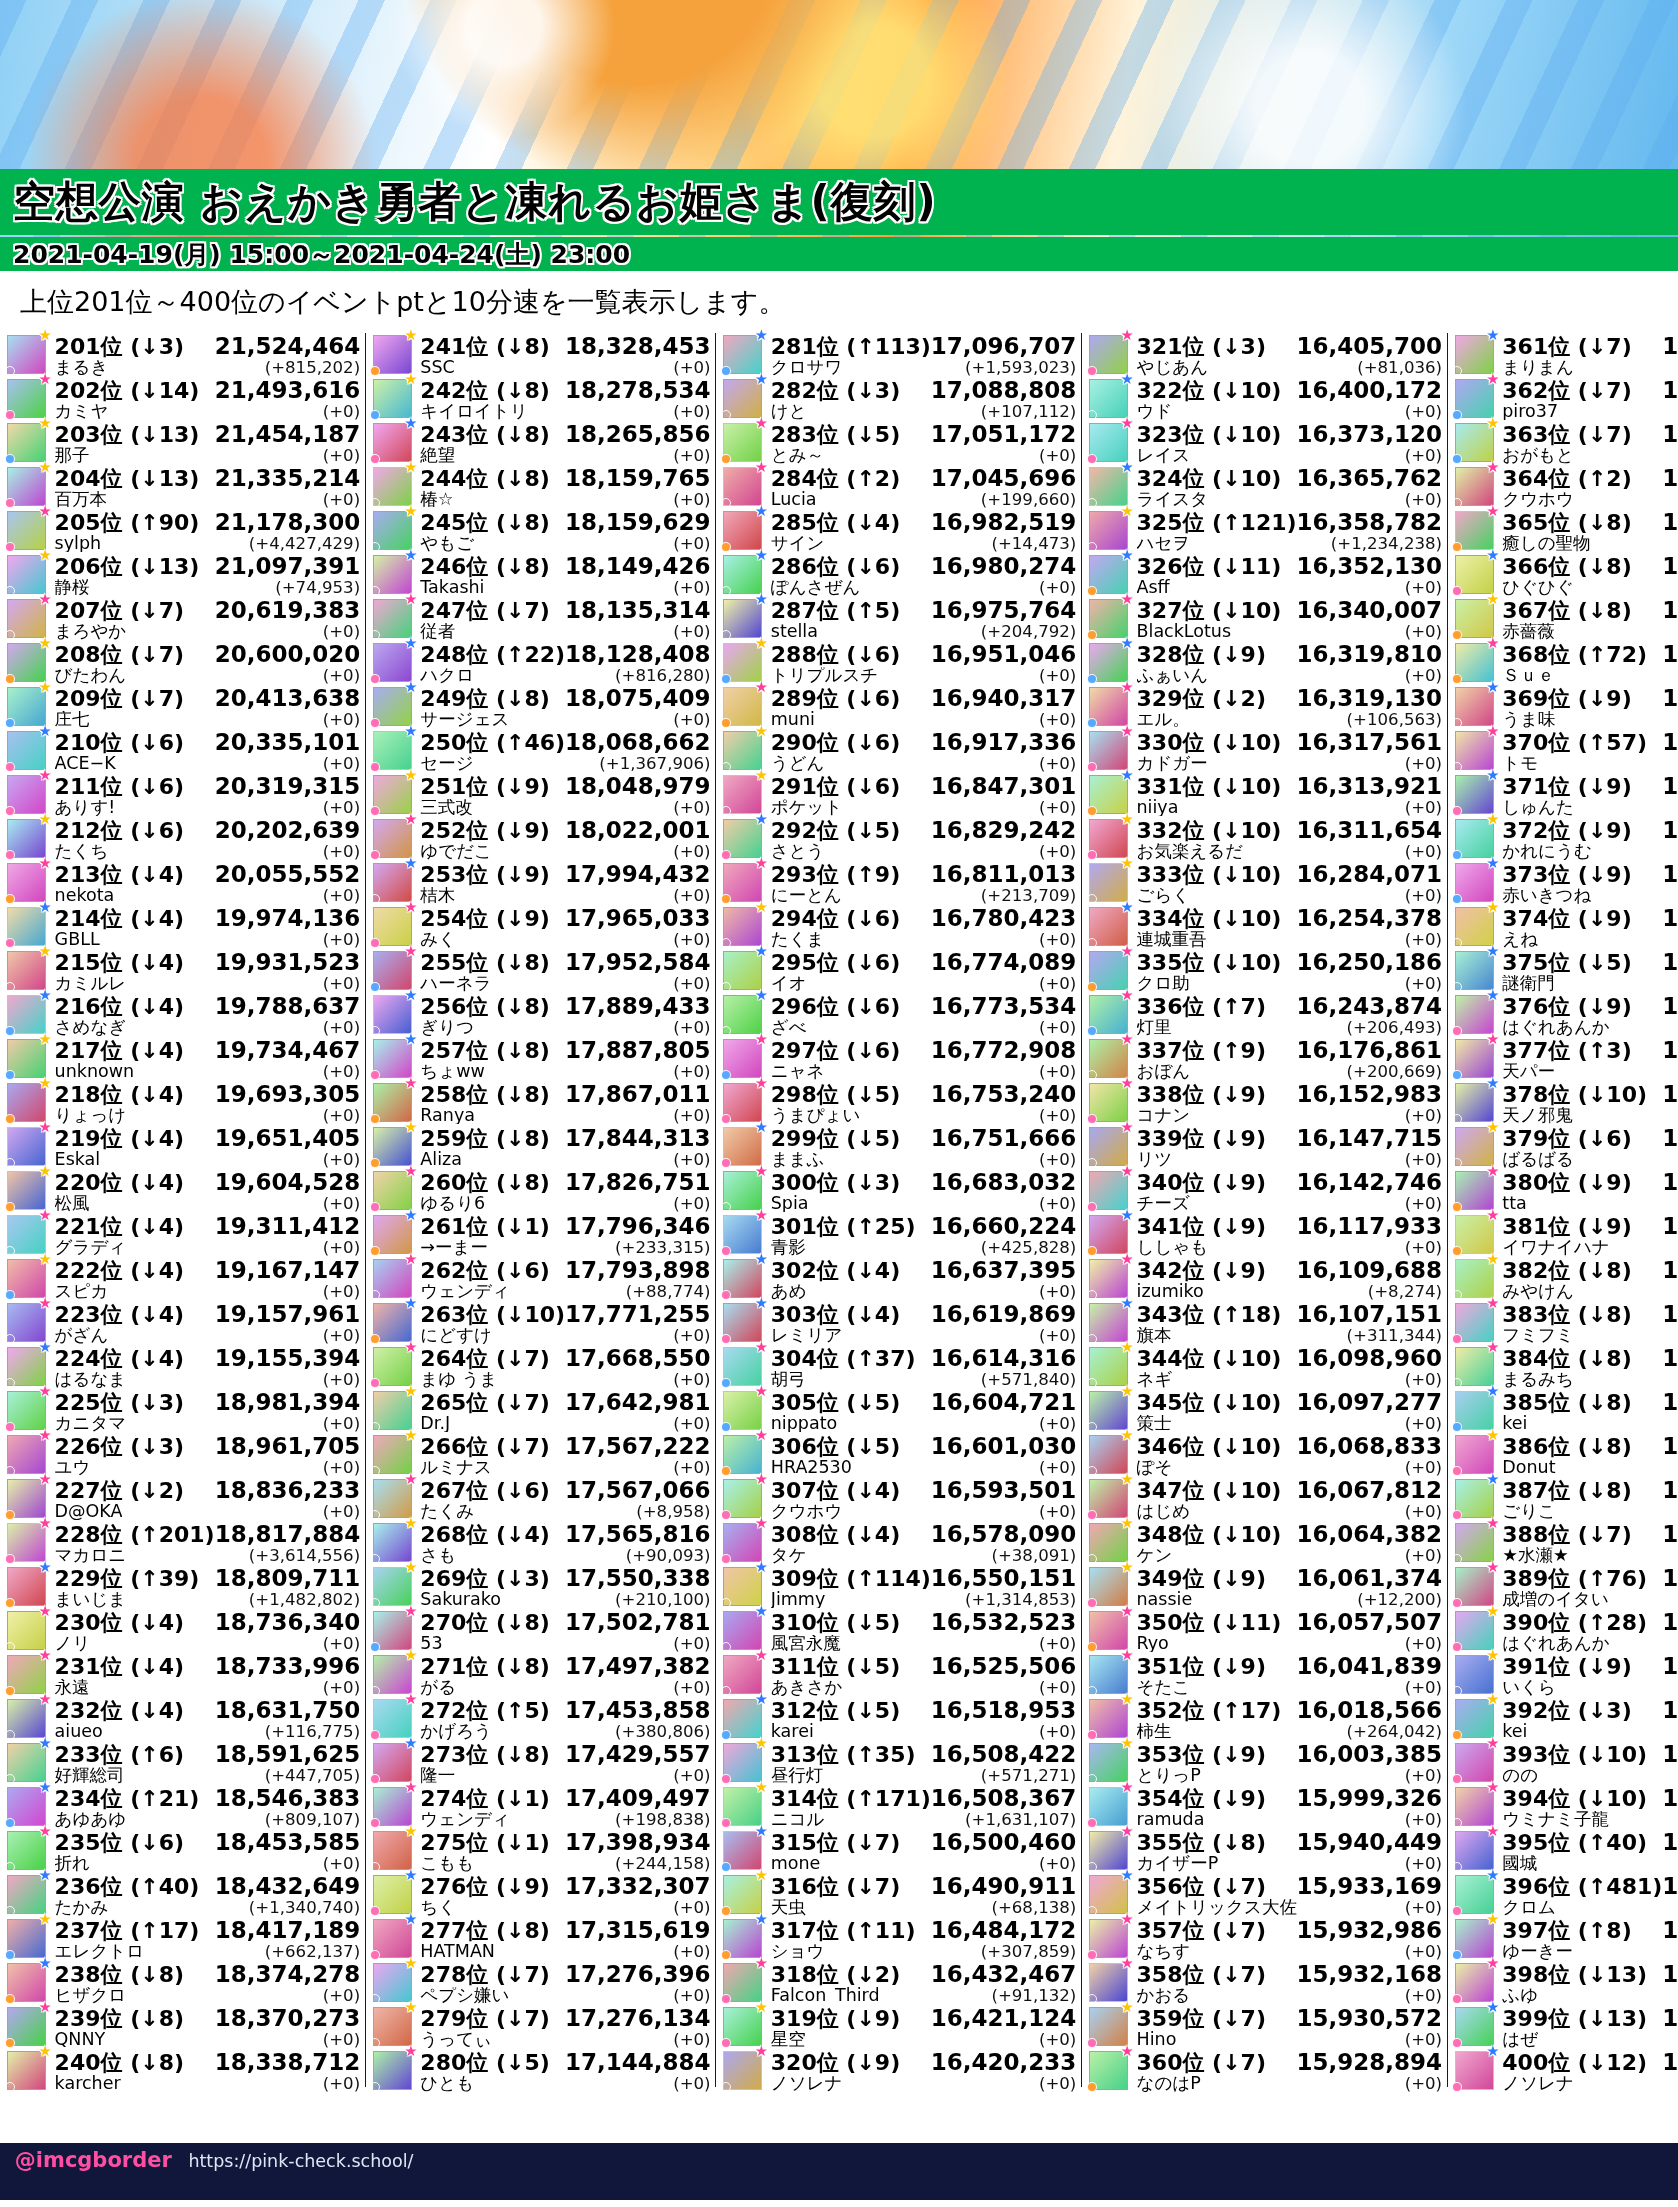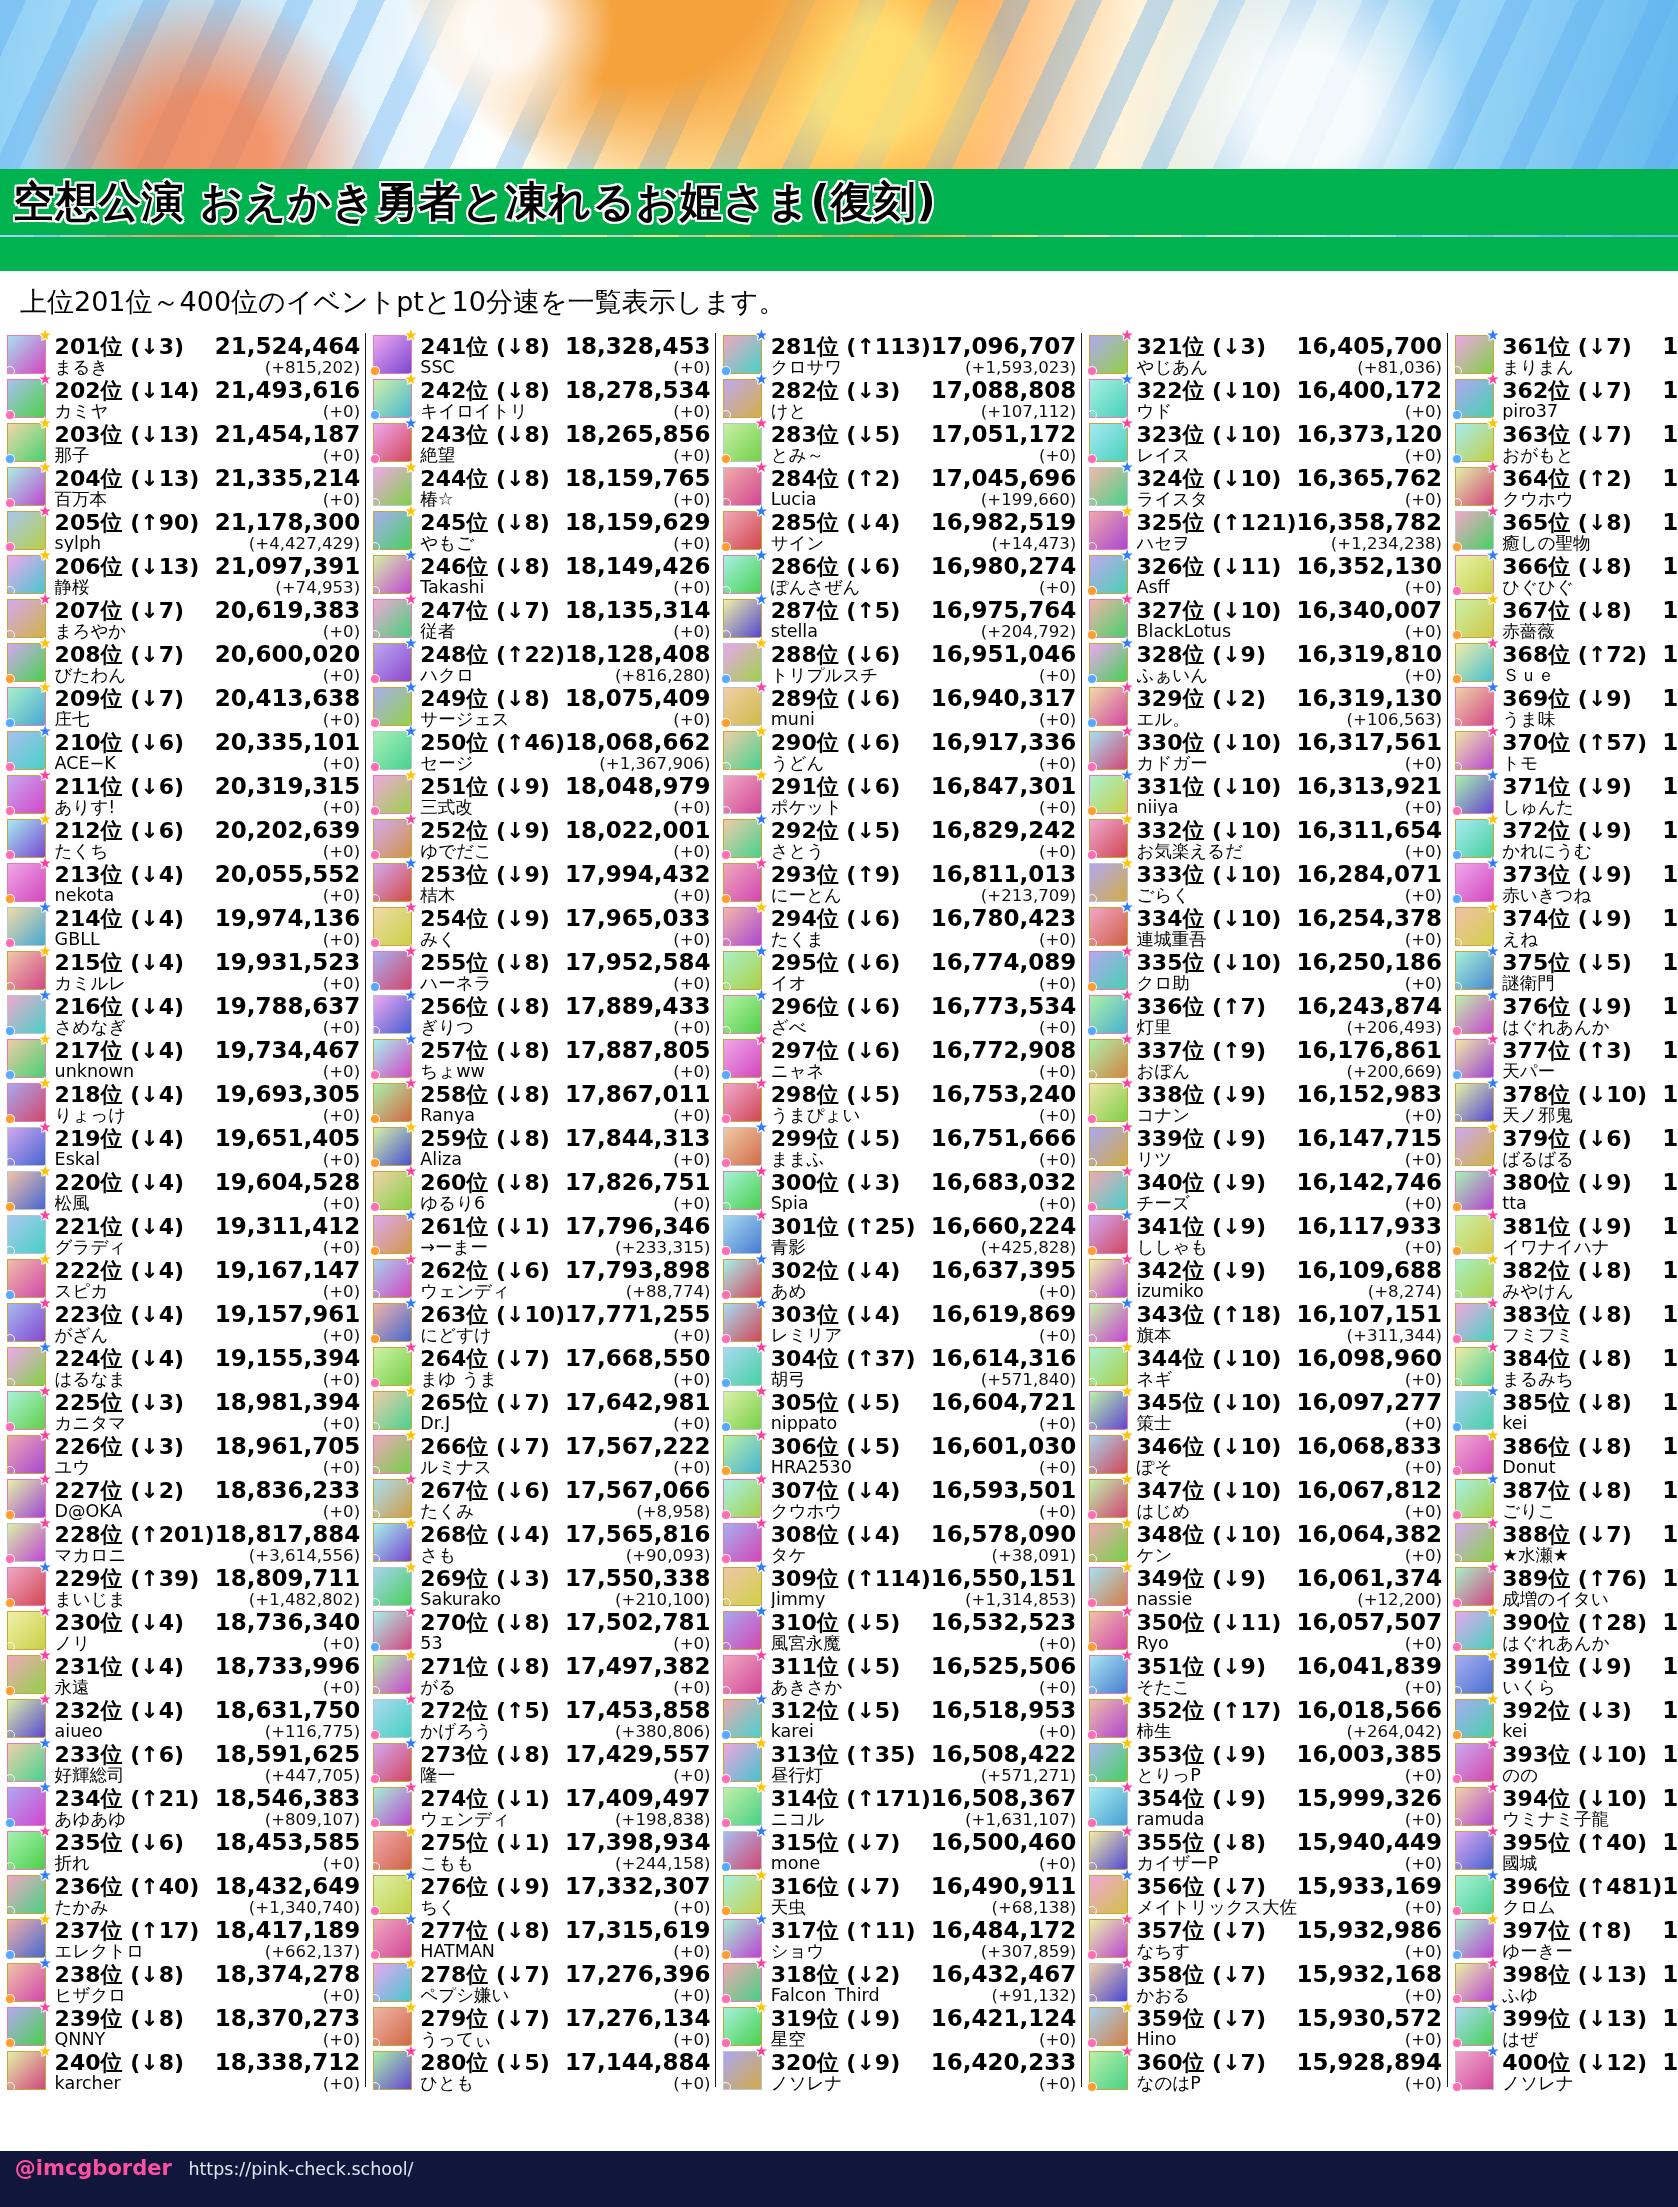--- a/index.html
+++ b/index.html
@@ -68,37 +68,38 @@
   }
   .einfo { flex:1 1 auto; display:flex; flex-direction:column; padding-left:4.6px; min-width:0; }
   .l1 { display:flex; justify-content:space-between; align-items:baseline; line-height:24px; margin-top:0.9px; }
   .rank { font-size:22px; font-weight:bold; color:#000; white-space:nowrap; }
   .pts  { font-size:23px; font-weight:bold; color:#000; white-space:nowrap; }
   .l2 { display:flex; justify-content:space-between; align-items:baseline; line-height:17.5px; }
   .name { font-size:17.5px; color:#000; white-space:nowrap; overflow:hidden; max-width:189px; }
   .delta { font-size:16.6px; color:#111; white-space:nowrap; }
   
   .footer {
-    position:absolute; left:0; right:0; bottom:0; height:57px; background:#10173a;
+    position:absolute; left:0; right:0; bottom:8px; height:57px; background:#10173a;
     padding:4.6px 14.8px;
   }
   .footer-line1 { display:flex; align-items:baseline; }
   .footer-handle { color:#ff4fa3; font-weight:bold; font-size:21px; }
   .footer-url { color:#dfe6f5; font-size:17.5px; margin-left:16.6px; text-decoration:none; }
   .footer-disclaimer { color:#ff4fa3; font-weight:bold; font-size:15.7px; margin-top:2.8px; white-space:nowrap; }
 </style>
 </head>
 <body>
 
 <div class="banner">
   <div class="banner-art"></div>
   <div class="title-bar">
     <span class="event-title">空想公演 おえかき勇者と凍れるお姫さま(復刻)</span>
   </div>
   <div class="period-bar">
+    <span class="event-period">2021-04-19(月) 15:00～2021-04-24(土) 23:00</span>
   </div>
 </div>
 
 <div class="description-row">
   <span class="description-text">上位201位～400位のイベントptと10分速を一覧表示します。</span>
 </div>
 
 <div class="grid">
   <div class="col">
       <div class="entry">

